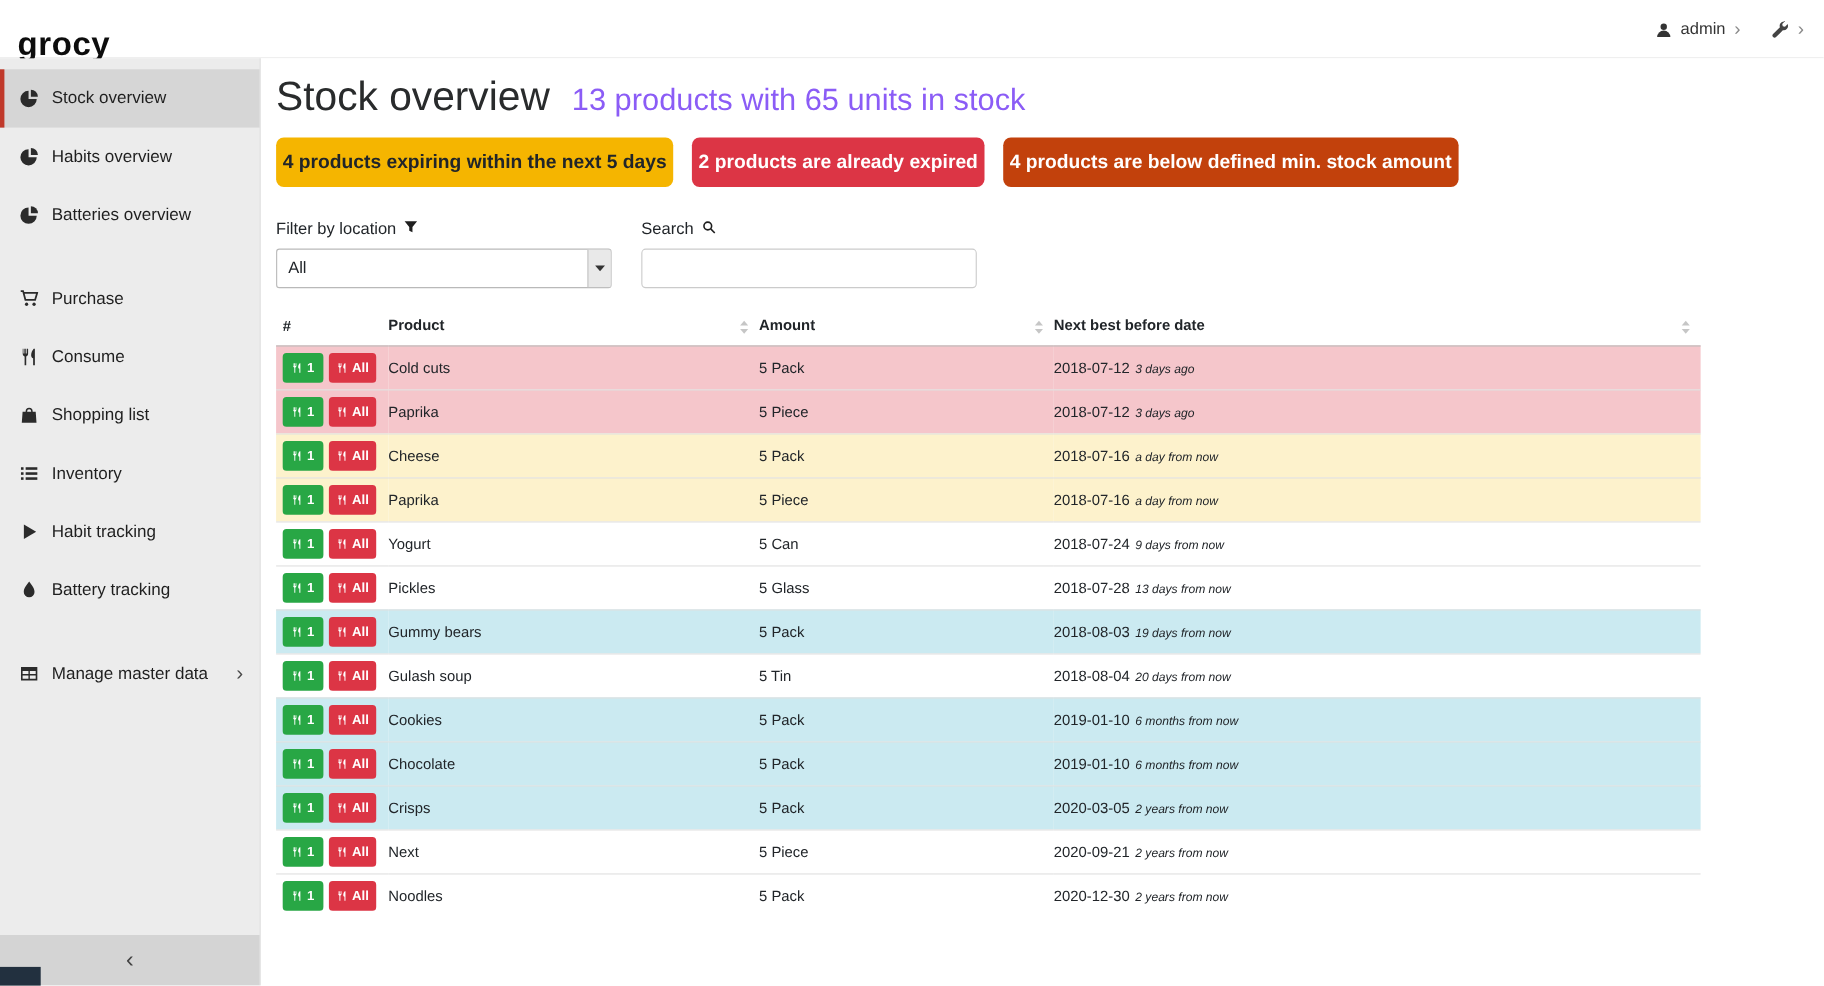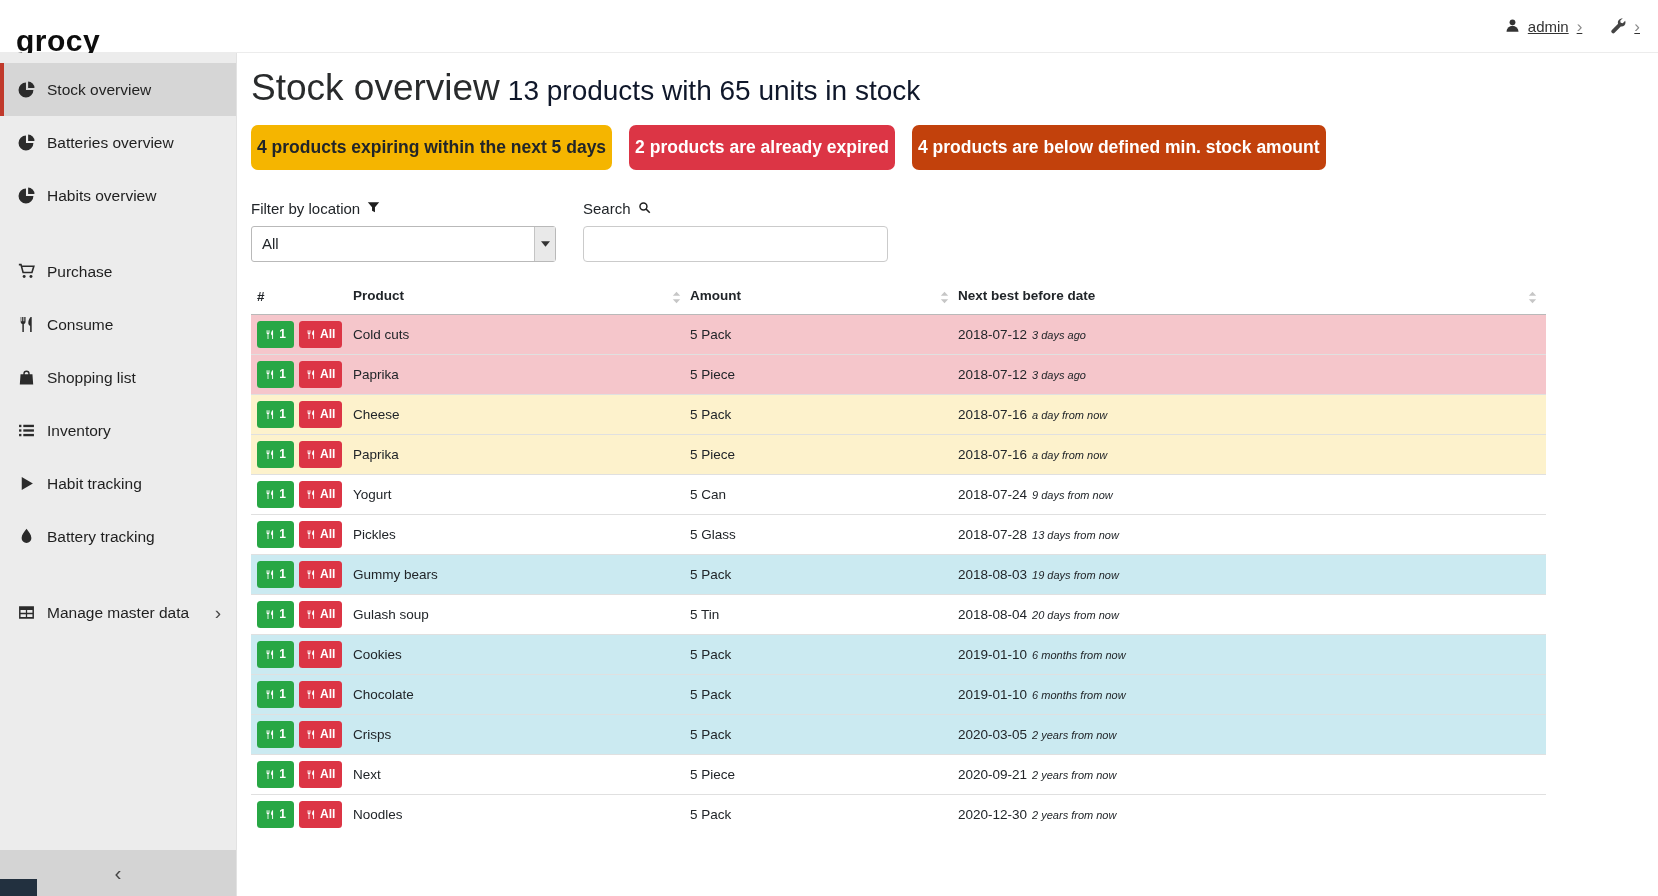--- a/index.html
+++ b/index.html
@@ -4,21 +4,21 @@
 <style>
   * { margin:0; padding:0; box-sizing:border-box; }
   html,body { width:1658px; height:896px; overflow:hidden; }
   body { font-family:"Liberation Sans", sans-serif; background:#fff; color:#212529; }
 
   
   .topbar { height:53px; background:#fff; display:flex; align-items:center; justify-content:space-between;
             padding:0 18px 0 16px; border-bottom:1px solid #ececec; }
   .logo { font-size:30px; font-weight:800; letter-spacing:.5px; color:#0d0d0d; cursor:pointer;margin-top:29px; }
   .topbar-right { display:flex; align-items:center; gap:28px; }
-  .menu-trigger { display:flex; align-items:flex-start; gap:8px; font-size:15px; color:#333; cursor:pointer;text-decoration:underline; }
+  .menu-trigger { display:flex; align-items:flex-end; gap:8px; font-size:15px; color:#333; cursor:pointer; }
   .menu-trigger .chev { color:#8a8a8a; font-size:17px; line-height:1; }
   .menu-trigger svg { display:block; }
 
   
   .layout { display:flex; height:843px; }
   .sidebar { width:237px; background:#ececec; position:relative; flex:0 0 237px;
              border-right:1px solid #e2e2e2; padding-top:10px; }
   .nav-group + .nav-group { margin-top:23px; }
   .nav-item { height:53px; display:flex; align-items:center; gap:11px; font-size:15.5px; color:#1f1f1f;
               border-left:4px solid transparent; padding:0 15px 0 13px; cursor:pointer; }
@@ -26,21 +26,21 @@
   .nav-icon { width:19px; display:flex; justify-content:center; color:#2b2b2b; }
   .nav-icon svg { width:17px; height:17px; display:block; }
   .nav-chevron { margin-left:auto; font-size:19px; color:#4a4a4a; }
   .sidebar-collapse { position:absolute; bottom:0; left:0; right:0; height:46px; background:#d4d4d4;
                       display:flex; align-items:center; justify-content:center; font-size:21px; color:#444; cursor:pointer; }
   .breakpoint-box { position:fixed; left:0; bottom:0; width:37px; height:17px; background:#22303f; z-index:20; }
 
   
   .main { flex:1; padding:14px 0 0 14px; background:#fff; overflow:hidden; }
   h1 { font-size:37px; font-weight:500; color:#292b2c; line-height:1.15; }
-  h1 small { font-size:28px; font-weight:400; color:#0f172a; margin-left:8px; }
+  h1 small { font-size:28px; font-weight:400; color:#8b5cf6; margin-left:20px; }
 
   .badges { display:flex; gap:17px; margin-top:15px; }
   .badge { padding:12px 6px; border-radius:7px; font-size:17.5px; font-weight:600; cursor:pointer; white-space:nowrap; }
 
   .controls { display:flex; gap:27px; margin-top:30px; }
   .control-label { display:flex; align-items:center; gap:7px; font-size:15px; color:#212529; margin-bottom:9px; }
   .control-label svg { width:13px; height:13px; color:#1f1f1f; }
   .select { width:305px; height:36px; border:1px solid #b9b9b9; border-radius:3px; background:#fff;
             display:flex; align-items:center; justify-content:space-between; padding-left:10px; font-size:15px; cursor:pointer; }
   .select-btn { width:21px; height:34px; background:#e9e9e9; border-left:1px solid #c4c4c4;
@@ -111,30 +111,30 @@
             </span>
             <span class="nav-label">Stock overview</span>
           </div>
           <div class="nav-item">
             <span class="nav-icon">
               <svg viewBox="0 0 16 16" fill="currentColor">
                 <path d="M7.5 8.5 L7.5 1.5 A7 7 0 1 0 14.5 8.5 Z"></path>
                 <path d="M9.5 6.5 L9.5 0.5 A6 6 0 0 1 15.5 6.5 Z"></path>
               </svg>
             </span>
-            <span class="nav-label">Batteries overview</span>
+            <span class="nav-label">Habits overview</span>
           </div>
           <div class="nav-item">
             <span class="nav-icon">
               <svg viewBox="0 0 16 16" fill="currentColor">
                 <path d="M7.5 8.5 L7.5 1.5 A7 7 0 1 0 14.5 8.5 Z"></path>
                 <path d="M9.5 6.5 L9.5 0.5 A6 6 0 0 1 15.5 6.5 Z"></path>
               </svg>
             </span>
-            <span class="nav-label">Habits overview</span>
+            <span class="nav-label">Batteries overview</span>
           </div>
         </div>
         <div class="nav-group">
           <div class="nav-item">
             <span class="nav-icon">
               <svg viewBox="0 0 16 16">
                 <path d="M.8 1.5h2l2 7.5h8.3l1.8-6H3.3" fill="none" stroke="currentColor" stroke-width="1.5"></path>
                 <circle cx="5.8" cy="12.8" r="1.4" fill="currentColor"></circle>
                 <circle cx="12.2" cy="12.8" r="1.4" fill="currentColor"></circle>
               </svg>

